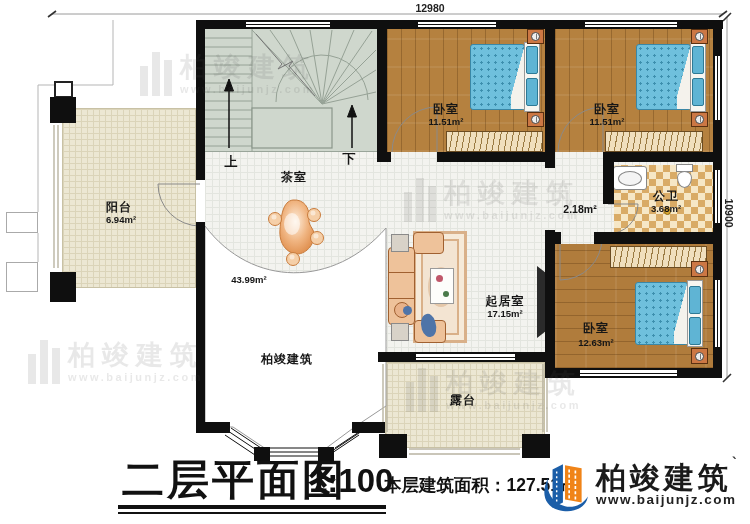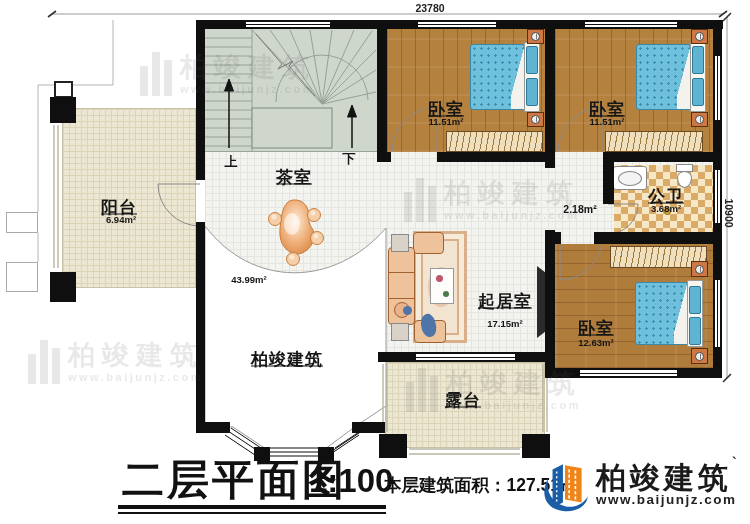--- a/index.html
+++ b/index.html
@@ -28,21 +28,21 @@
   
   .wall{background:#0f0f0f;}
   .winH{background:#fff;border-top:2px solid #0f0f0f;border-bottom:2px solid #0f0f0f;box-sizing:border-box;}
   .winH::after{content:'';position:absolute;left:0;right:0;top:50%;margin-top:-0.5px;border-top:1px solid #0f0f0f;}
   .winV{background:#fff;border-left:2px solid #0f0f0f;border-right:2px solid #0f0f0f;box-sizing:border-box;}
   .winV::after{content:'';position:absolute;top:0;bottom:0;left:50%;margin-left:-0.5px;border-left:1px solid #0f0f0f;}
   .obox{background:#fff;border:2px solid #222;box-sizing:border-box;}
   
   .lbl{position:absolute;transform:translate(-50%,-50%);white-space:nowrap;
        font-weight:bold;color:#161616;text-align:center;line-height:1;}
-  .rname{font-size:17px;letter-spacing:1px;text-decoration:underline;}
+  .rname{font-size:12px;letter-spacing:1px;}
   .rarea{font-size:9.5px;}
   .updown{font-size:13px;}
   .dim{font-size:10.5px;color:#222;}
   
   .mattress{background:#6fc0dd;border:1px solid #3a87a6;border-radius:3px;box-sizing:border-box;
     background-image:radial-gradient(#3d8fae 1px,transparent 1.2px);background-size:7px 7px;}
   .sheet{position:absolute;right:0;top:0;width:13px;height:100%;
     background:linear-gradient(105deg,transparent 45%,#f4f2ec 46%);}
   .headboard{background:#f7f6f1;border:1px solid #999;box-sizing:border-box;}
   .pillow{background:#5fb4d4;border:1px solid #2e7a96;border-radius:2px;box-sizing:border-box;}
@@ -295,26 +295,26 @@
   <div class="lbl rname" style="left:446px;top:109px;">卧室</div>
   <div class="lbl rarea" style="left:446px;top:122px;">11.51m²</div>
   <div class="lbl rname" style="left:607px;top:109px;">卧室</div>
   <div class="lbl rarea" style="left:607px;top:122px;">11.51m²</div>
   <div class="lbl rarea" style="left:580px;top:209px;font-size:10.5px;">2.18m²</div>
   <div class="lbl rname" style="left:666px;top:196px;">公卫</div>
   <div class="lbl rarea" style="left:666px;top:209px;">3.68m²</div>
   <div class="lbl rname" style="left:596px;top:328px;">卧室</div>
   <div class="lbl rarea" style="left:596px;top:343px;">12.63m²</div>
   <div class="lbl rname" style="left:505px;top:301px;">起居室</div>
-  <div class="lbl rarea" style="left:505px;top:314px;margin-top:10px;">17.15m²</div>
+  <div class="lbl rarea" style="left:505px;top:314px;">17.15m²</div>
   <div class="lbl rarea" style="left:249px;top:280px;">43.99m²</div>
   <div class="lbl rname" style="left:287px;top:359px;">柏竣建筑</div>
   <div class="lbl rname" style="left:463px;top:400px;">露台</div>
 
-  <div class="lbl dim" style="left:430px;top:8px;">23780</div>
+  <div class="lbl dim" style="left:430px;top:8px;">12980</div>
   <div class="lbl dim" style="left:729px;top:213px;transform:translate(-50%,-50%) rotate(90deg);">10900</div>
 
   <div class="wm" style="left:140px;top:52px;">
     <div class="bars">
         <div class="bar" style="height:30px;"></div>
         <div class="bar" style="height:44px;"></div>
         <div class="bar" style="height:36px;"></div>
       </div>
     <div>
         <div class="t1">柏竣建筑</div>

